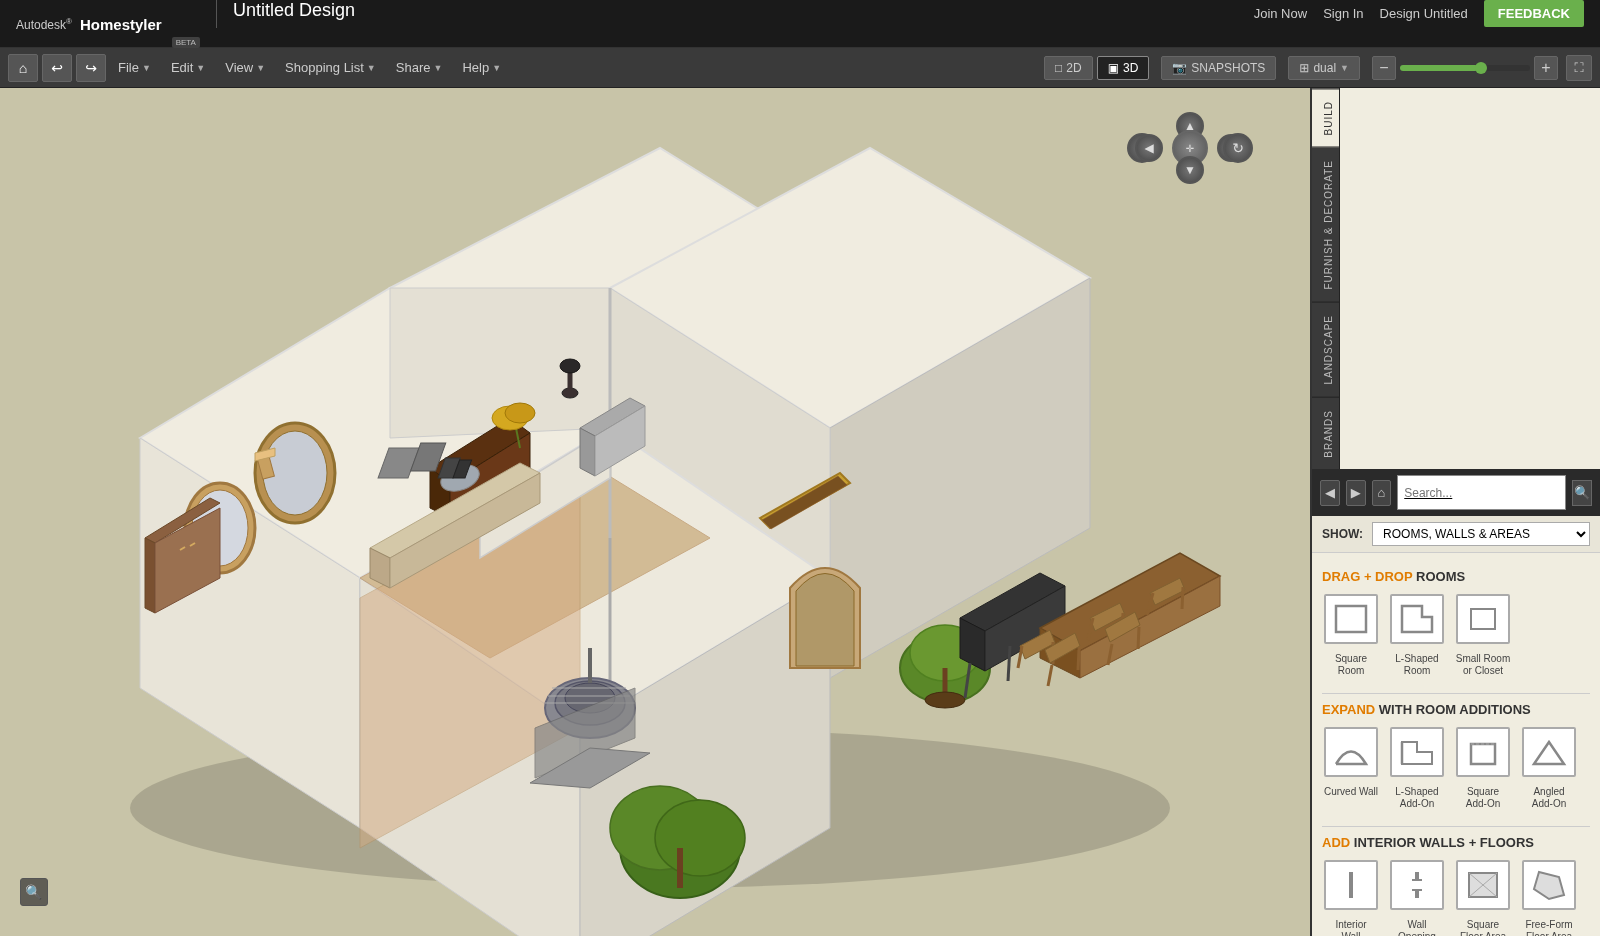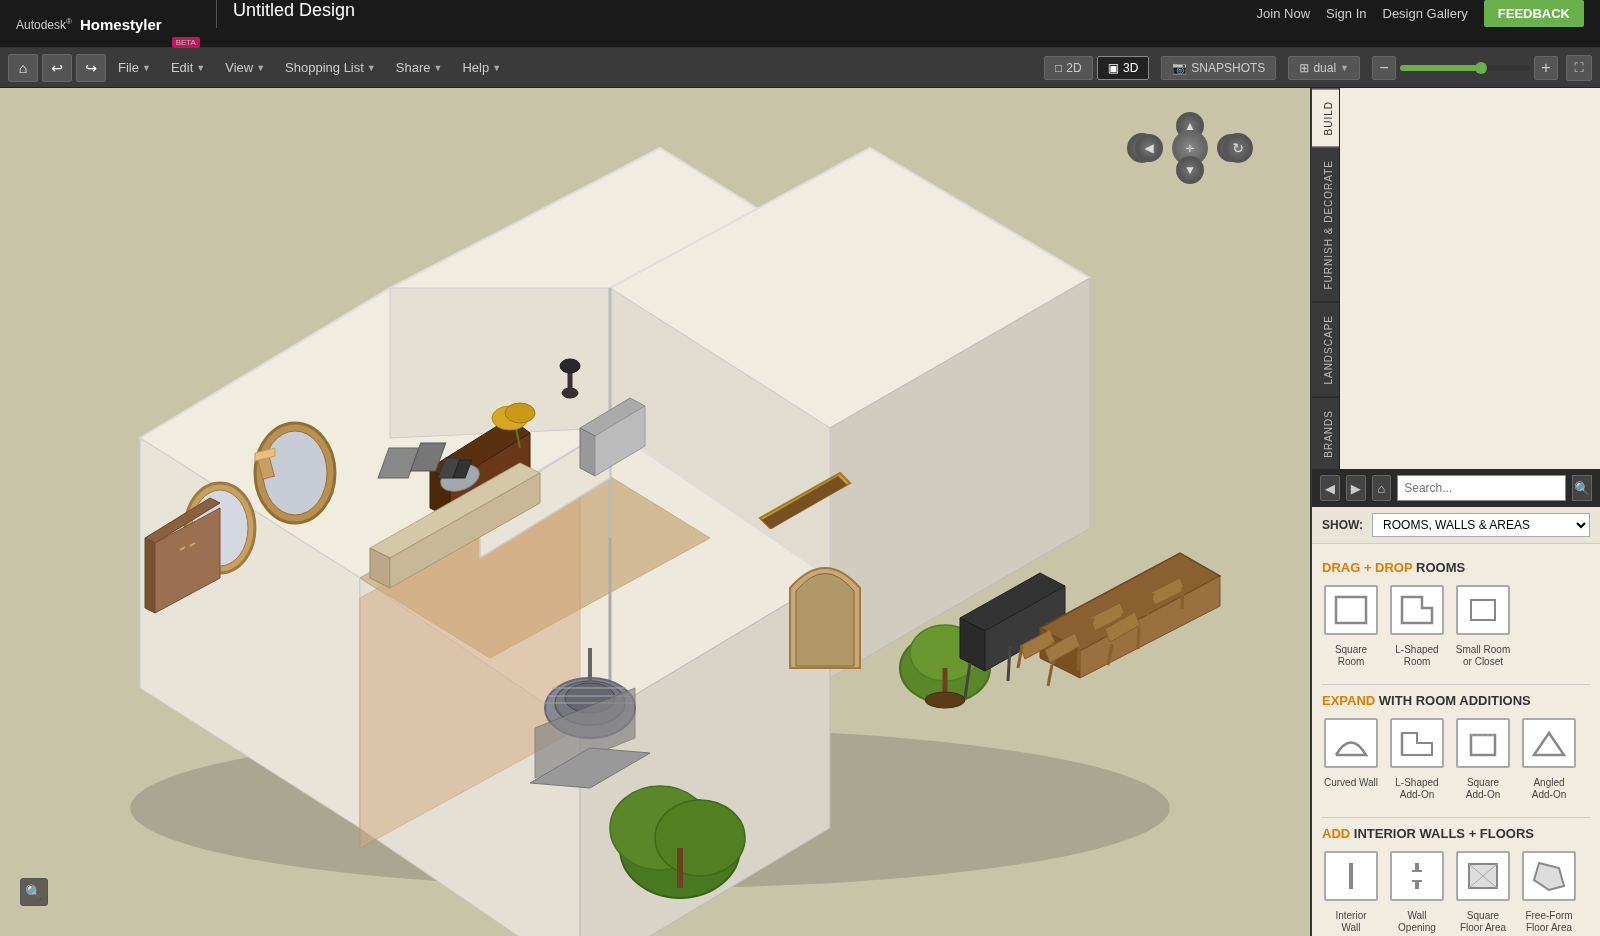--- a/index.html
+++ b/index.html
@@ -322,23 +322,24 @@
       border-radius: 2px;
       display: flex;
       align-items: center;
       justify-content: center;
       font-size: 13px;
     }
     #sidebar-search {
       flex: 1;
       background: #fff;
       border: 1px solid #888;
-      height: 26px;
+      height: 35px;
       padding: 2px 6px;
       font-size: 12px;
+      text-decoration: underline;
     }
     .sidebar-search-btn {
       background: #444;
       border: 1px solid #666;
       color: #ccc;
       width: 26px;
       height: 26px;
       cursor: pointer;
       display: flex;
       align-items: center;
@@ -490,28 +491,28 @@
     }
     .sidebar-vtab.active-tab { background: #f0ede0; color: #333; }
   </style>
 </head>
 <body>
 
 <div id="top-bar">
   <div id="logo-area">
     <span id="logo-autodesk" style="color:#ccc;font-size:12px;">Autodesk<sup style="font-size:8px;">®</sup></span>
     <span style="color:#fff;font-size:15px;font-weight:bold;">Homestyler</span>
-    <span style="background:#be185d;color:#bbb;font-size:8px;padding:1px 4px;border-radius:2px;margin-left:2px;margin-top:37px;">BETA</span>
+    <span style="background:#404040;color:#bbb;font-size:8px;padding:1px 4px;border-radius:2px;margin-left:2px;margin-top:37px;">BETA</span>
   </div>
   <div id="divider-v"></div>
   <span id="design-title">Untitled Design</span>
   <div id="top-right">
     <a class="top-link">Join Now</a>
     <a class="top-link">Sign In</a>
-    <a class="top-link">Design Gallery</a>
+    <a class="top-link">Design Untitled</a>
     <button id="feedback-btn">FEEDBACK</button>
   </div>
 </div>
 
 <div id="menu-bar">
   <button class="menu-icon-btn">⌂</button>
   <button class="menu-icon-btn">↩</button>
   <button class="menu-icon-btn">↪</button>
 
   <div class="menu-item">

